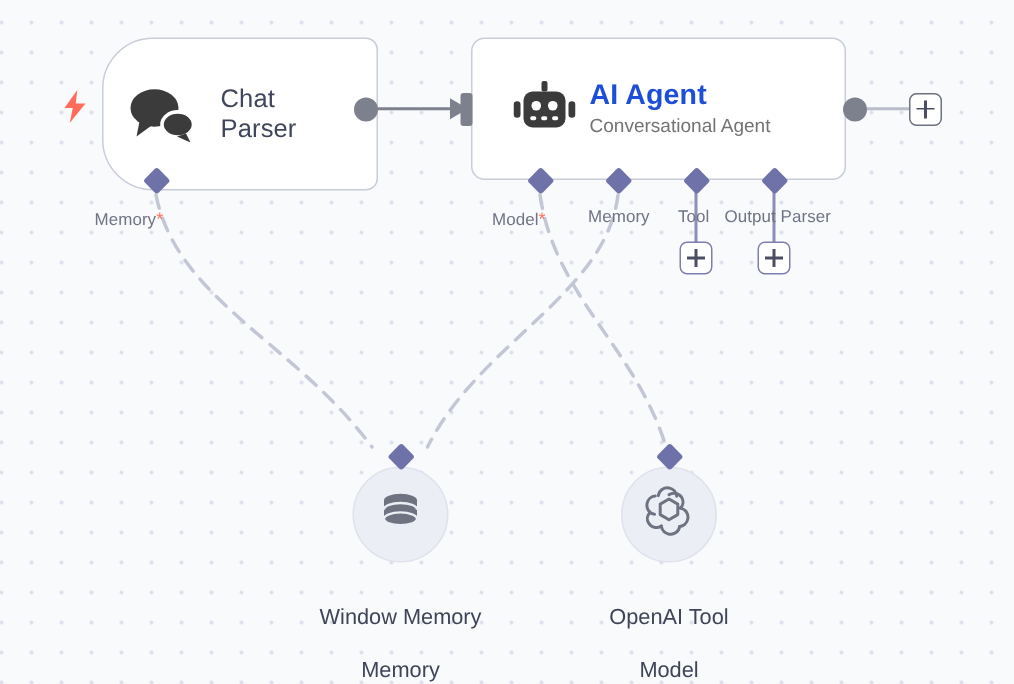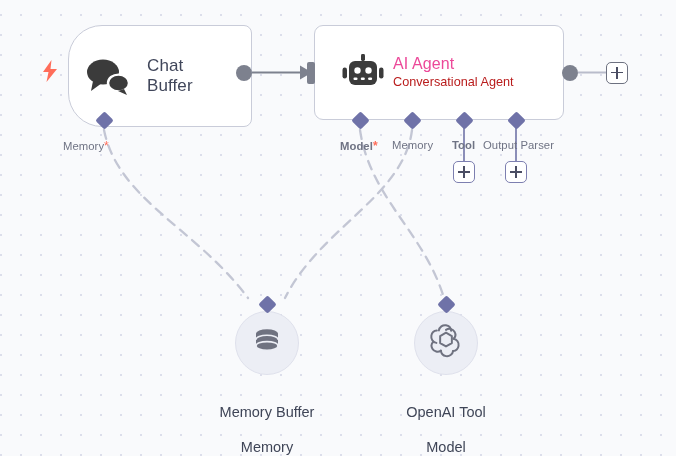--- a/index.html
+++ b/index.html
@@ -65,32 +65,32 @@
     align-items: center;
     justify-content: center;
   }
   .node-text {
     display: flex;
     flex-direction: column;
     justify-content: center;
     line-height: 1.16;
   }
   .node-title {
-    color: #ec4899;
-    font-size: 16px;
-    font-weight: 400;
+    color: #1d4ed8;
+    font-size: 19px;
+    font-weight: 700;
     letter-spacing: 0.1px;
   }
   .node-title.two-line {
     font-weight: 500;
     font-size: 17px;
     color: #40465a;
   }
   .node-subtitle {
-    color: #b91c1c;
+    color: #737373;
     font-size: 12.7px;
     font-weight: 400;
     margin-top: 2px;
   }
 
   
   .bolt {
     position: absolute;
     z-index: 4;
     width: 16px;
@@ -225,21 +225,21 @@
     <div class="node-icon" style="width:78px;">
       <svg width="46" height="38" viewBox="0 0 46 38" aria-hidden="true">
         <ellipse cx="18" cy="15" rx="16" ry="12.5" fill="#3b3b3b"></ellipse>
         <polygon points="8,24 6,34 17,26" fill="#3b3b3b"></polygon>
         <ellipse cx="33.5" cy="26" rx="10.5" ry="8.4" fill="#3b3b3b" stroke="#ffffff" stroke-width="2.4"></ellipse>
         <polygon points="39,32 42,38 33,34" fill="#3b3b3b" stroke="#ffffff" stroke-width="0"></polygon>
       </svg>
     </div>
     <div class="node-text">
       <div class="node-title two-line">Chat</div>
-      <div class="node-title two-line">Buffer</div>
+      <div class="node-title two-line">Parser</div>
     </div>
   </div>
 
   <div class="endpoint-circle" style="left:236px; top:64.5px;"></div>
 
   <div class="diamond" style="left:97.5px; top:113.5px;"></div>
   <div class="port-label" style="left:63px; top:139px;">
     <span>Memory</span><span class="req">*</span>
   </div>
 
@@ -272,44 +272,44 @@
 
   <div class="endpoint-circle" style="left:562px; top:64.5px;"></div>
 
   <div class="plus-btn gray" style="left:606px; top:61.5px;"></div>
 
   <div class="diamond" style="left:353.5px; top:113.5px;"></div>
   <div class="diamond" style="left:405.5px; top:113.5px;"></div>
   <div class="diamond" style="left:457.5px; top:113.5px;"></div>
   <div class="diamond" style="left:509.5px; top:113.5px;"></div>
 
-  <div class="port-label" style="left:340px; top:139px;font-weight:bold;">
+  <div class="port-label" style="left:328px; top:139px;">
     <span>Model</span><span class="req">*</span>
   </div>
   <div class="port-label" style="left:392px; top:139px;">Memory</div>
-  <div class="port-label" style="left:452px; top:139px;font-weight:bold;">Tool</div>
+  <div class="port-label" style="left:452px; top:139px;">Tool</div>
   <div class="port-label" style="left:483px; top:139px;text-align:right;">Output Parser</div>
 
   <div class="plus-btn" style="left:453px; top:161px;"></div>
   <div class="plus-btn" style="left:505px; top:161px;"></div>
 
   <div class="diamond" style="left:260.5px; top:298px;"></div>
   <div class="circle-node" style="left:235px; top:311px;">
     <span>
       <svg width="32" height="32" viewBox="0 0 32 32" aria-hidden="true">
         <ellipse cx="16" cy="8.5" rx="11" ry="4.3" fill="#6f7280"></ellipse>
         <path d="M5 8.5 v6 a11 4.3 0 0 0 22 0 v-6" fill="#6f7280"></path>
         <ellipse cx="16" cy="14.6" rx="11" ry="4.3" fill="#6f7280" stroke="#eceef5" stroke-width="1.6"></ellipse>
         <path d="M5 14.8 v6 a11 4.3 0 0 0 22 0 v-6" fill="#6f7280"></path>
         <ellipse cx="16" cy="20.9" rx="11" ry="4.3" fill="#6f7280" stroke="#eceef5" stroke-width="1.6"></ellipse>
       </svg>
     </span>
   </div>
   <div class="circle-caption" style="left:187px; top:386px; width:160px;">
-    <div>Memory Buffer</div>
+    <div>Window Memory</div>
     <div>Memory</div>
   </div>
 
   <div class="diamond" style="left:439.5px; top:298px;"></div>
   <div class="circle-node" style="left:414px; top:311px;">
     <span>
       <svg width="34" height="34" viewBox="0 0 36 36" aria-hidden="true">
         <g fill="none" stroke="#6f7280" stroke-width="2.1" stroke-linecap="round" stroke-linejoin="round">
           <path d="M18 6.2 c3.1-2.1 7.2-1.1 9 2 1.5 2.6 1 5.6-1 7.4"></path>
           <path d="M26 15.6 c3.6 0.6 5.9 4 5.3 7.6-0.5 3-3 5.2-5.8 5.4"></path>

